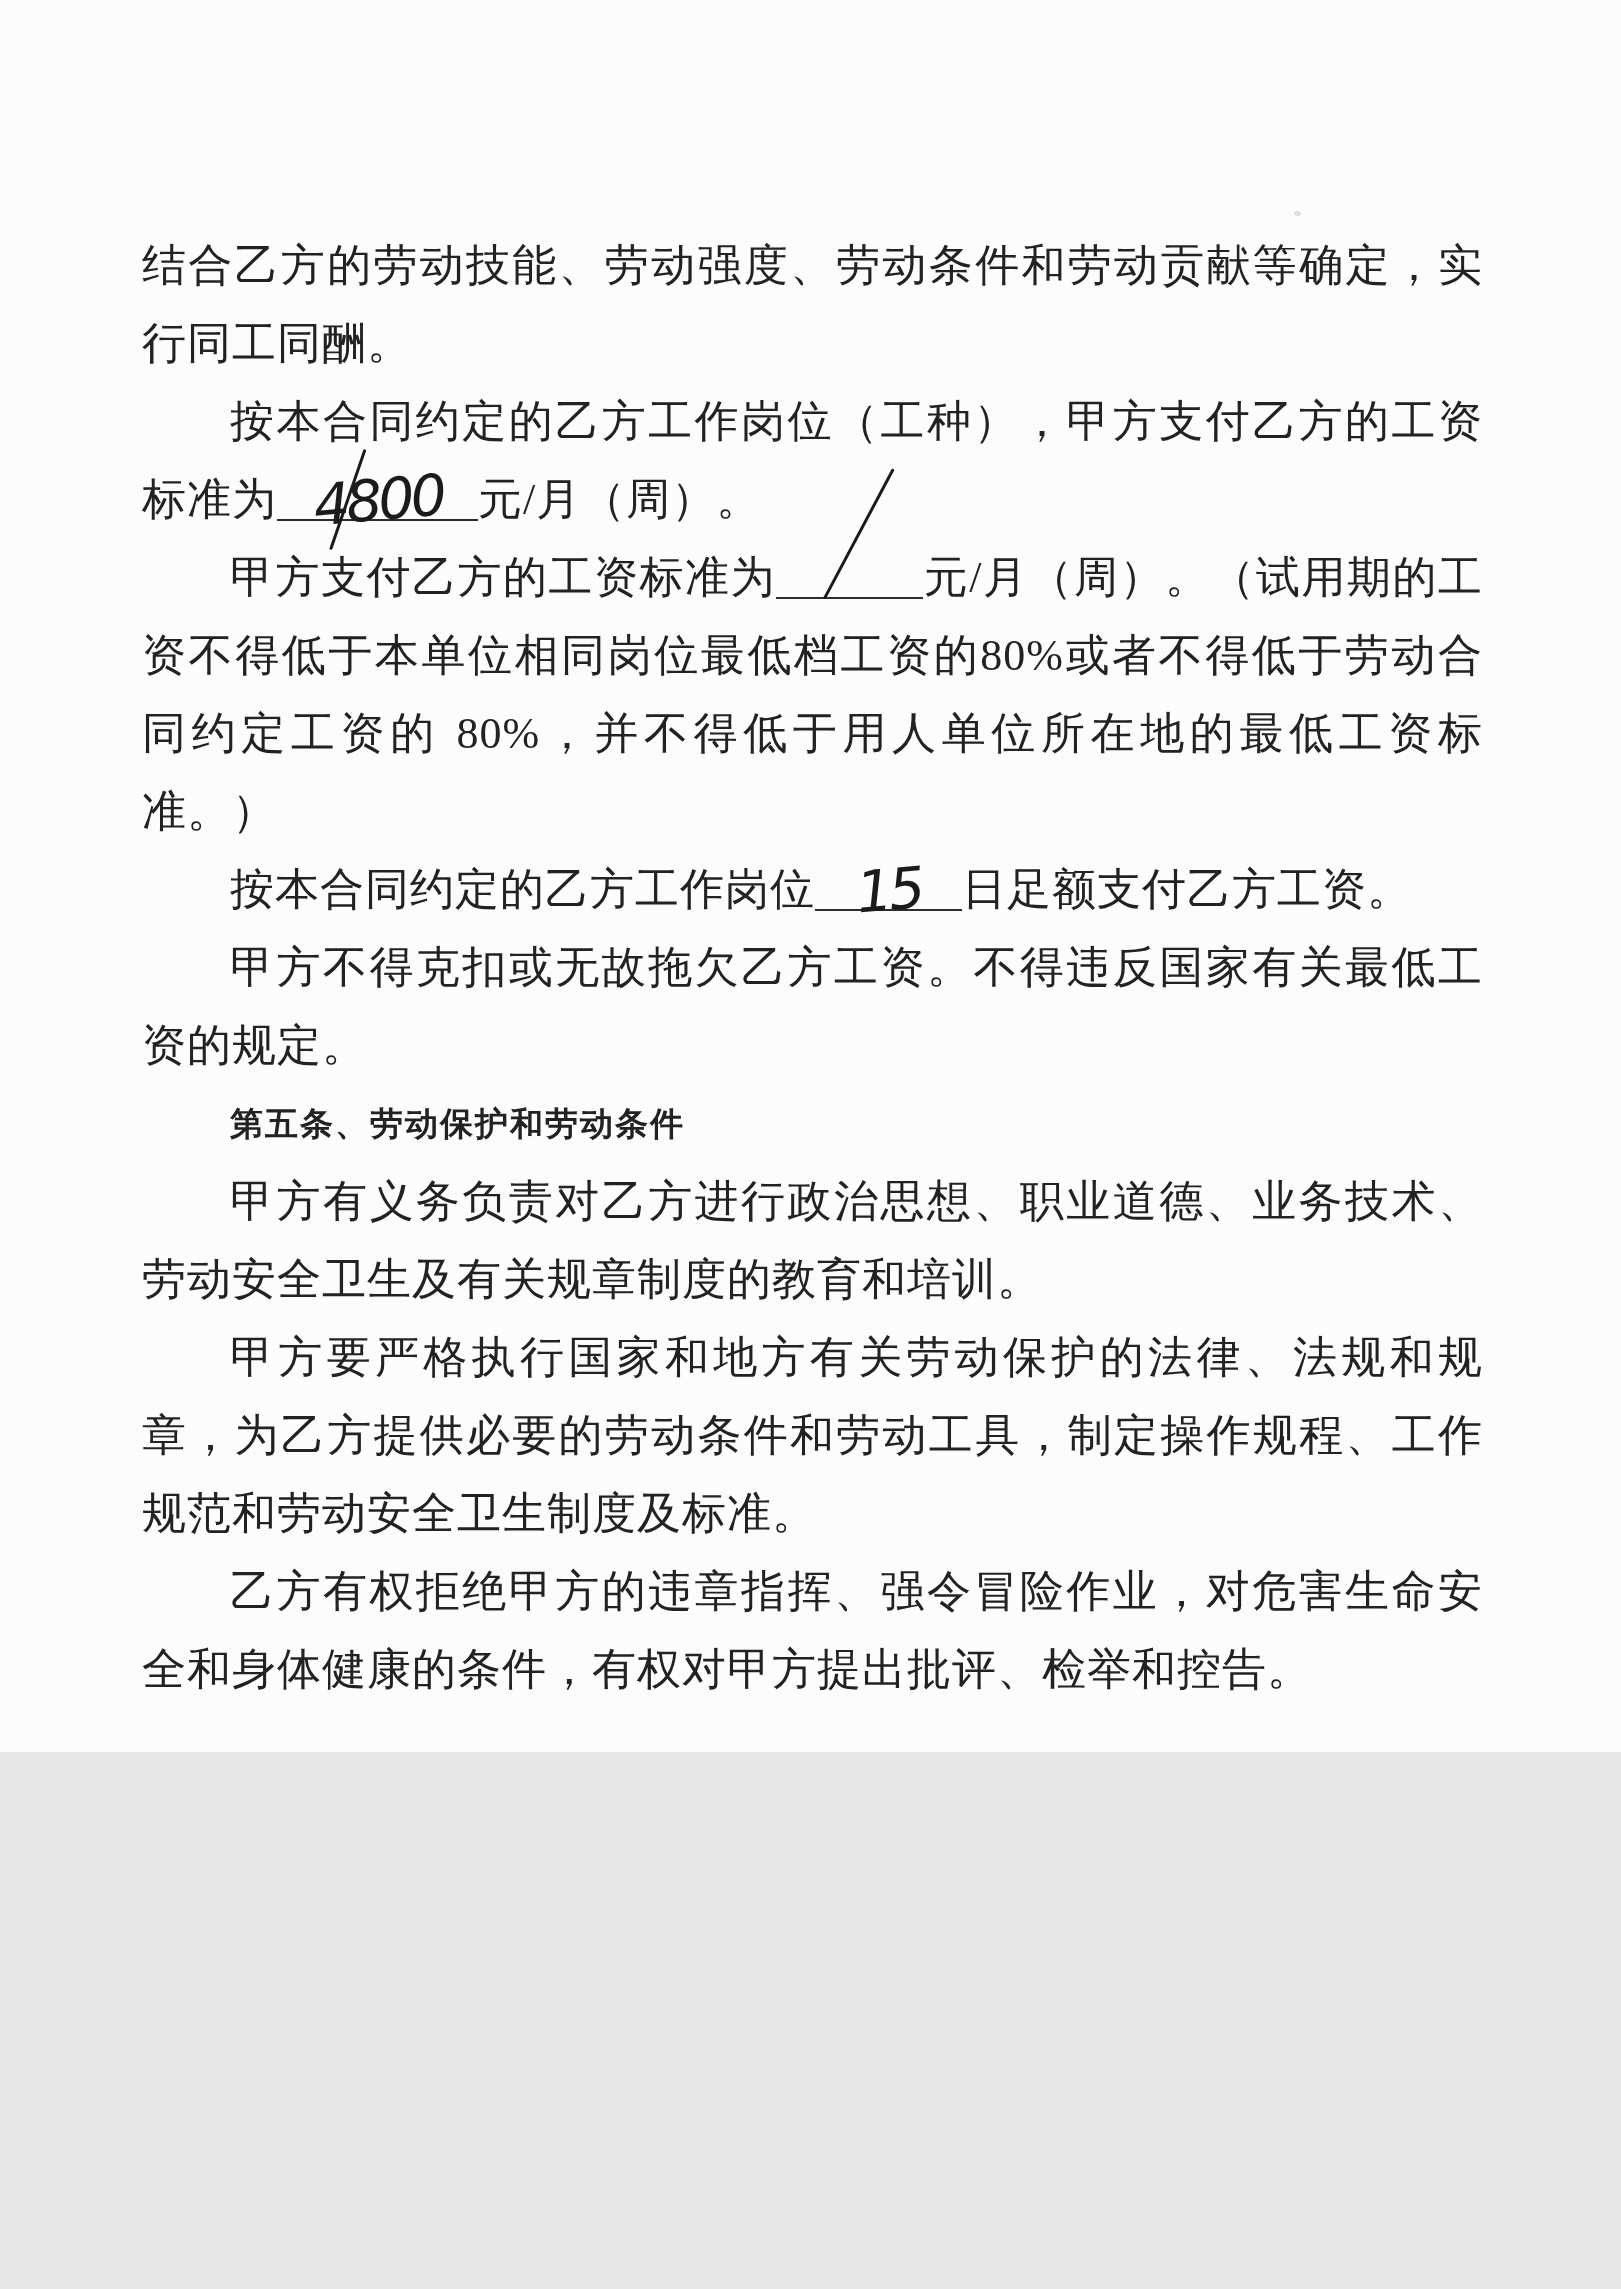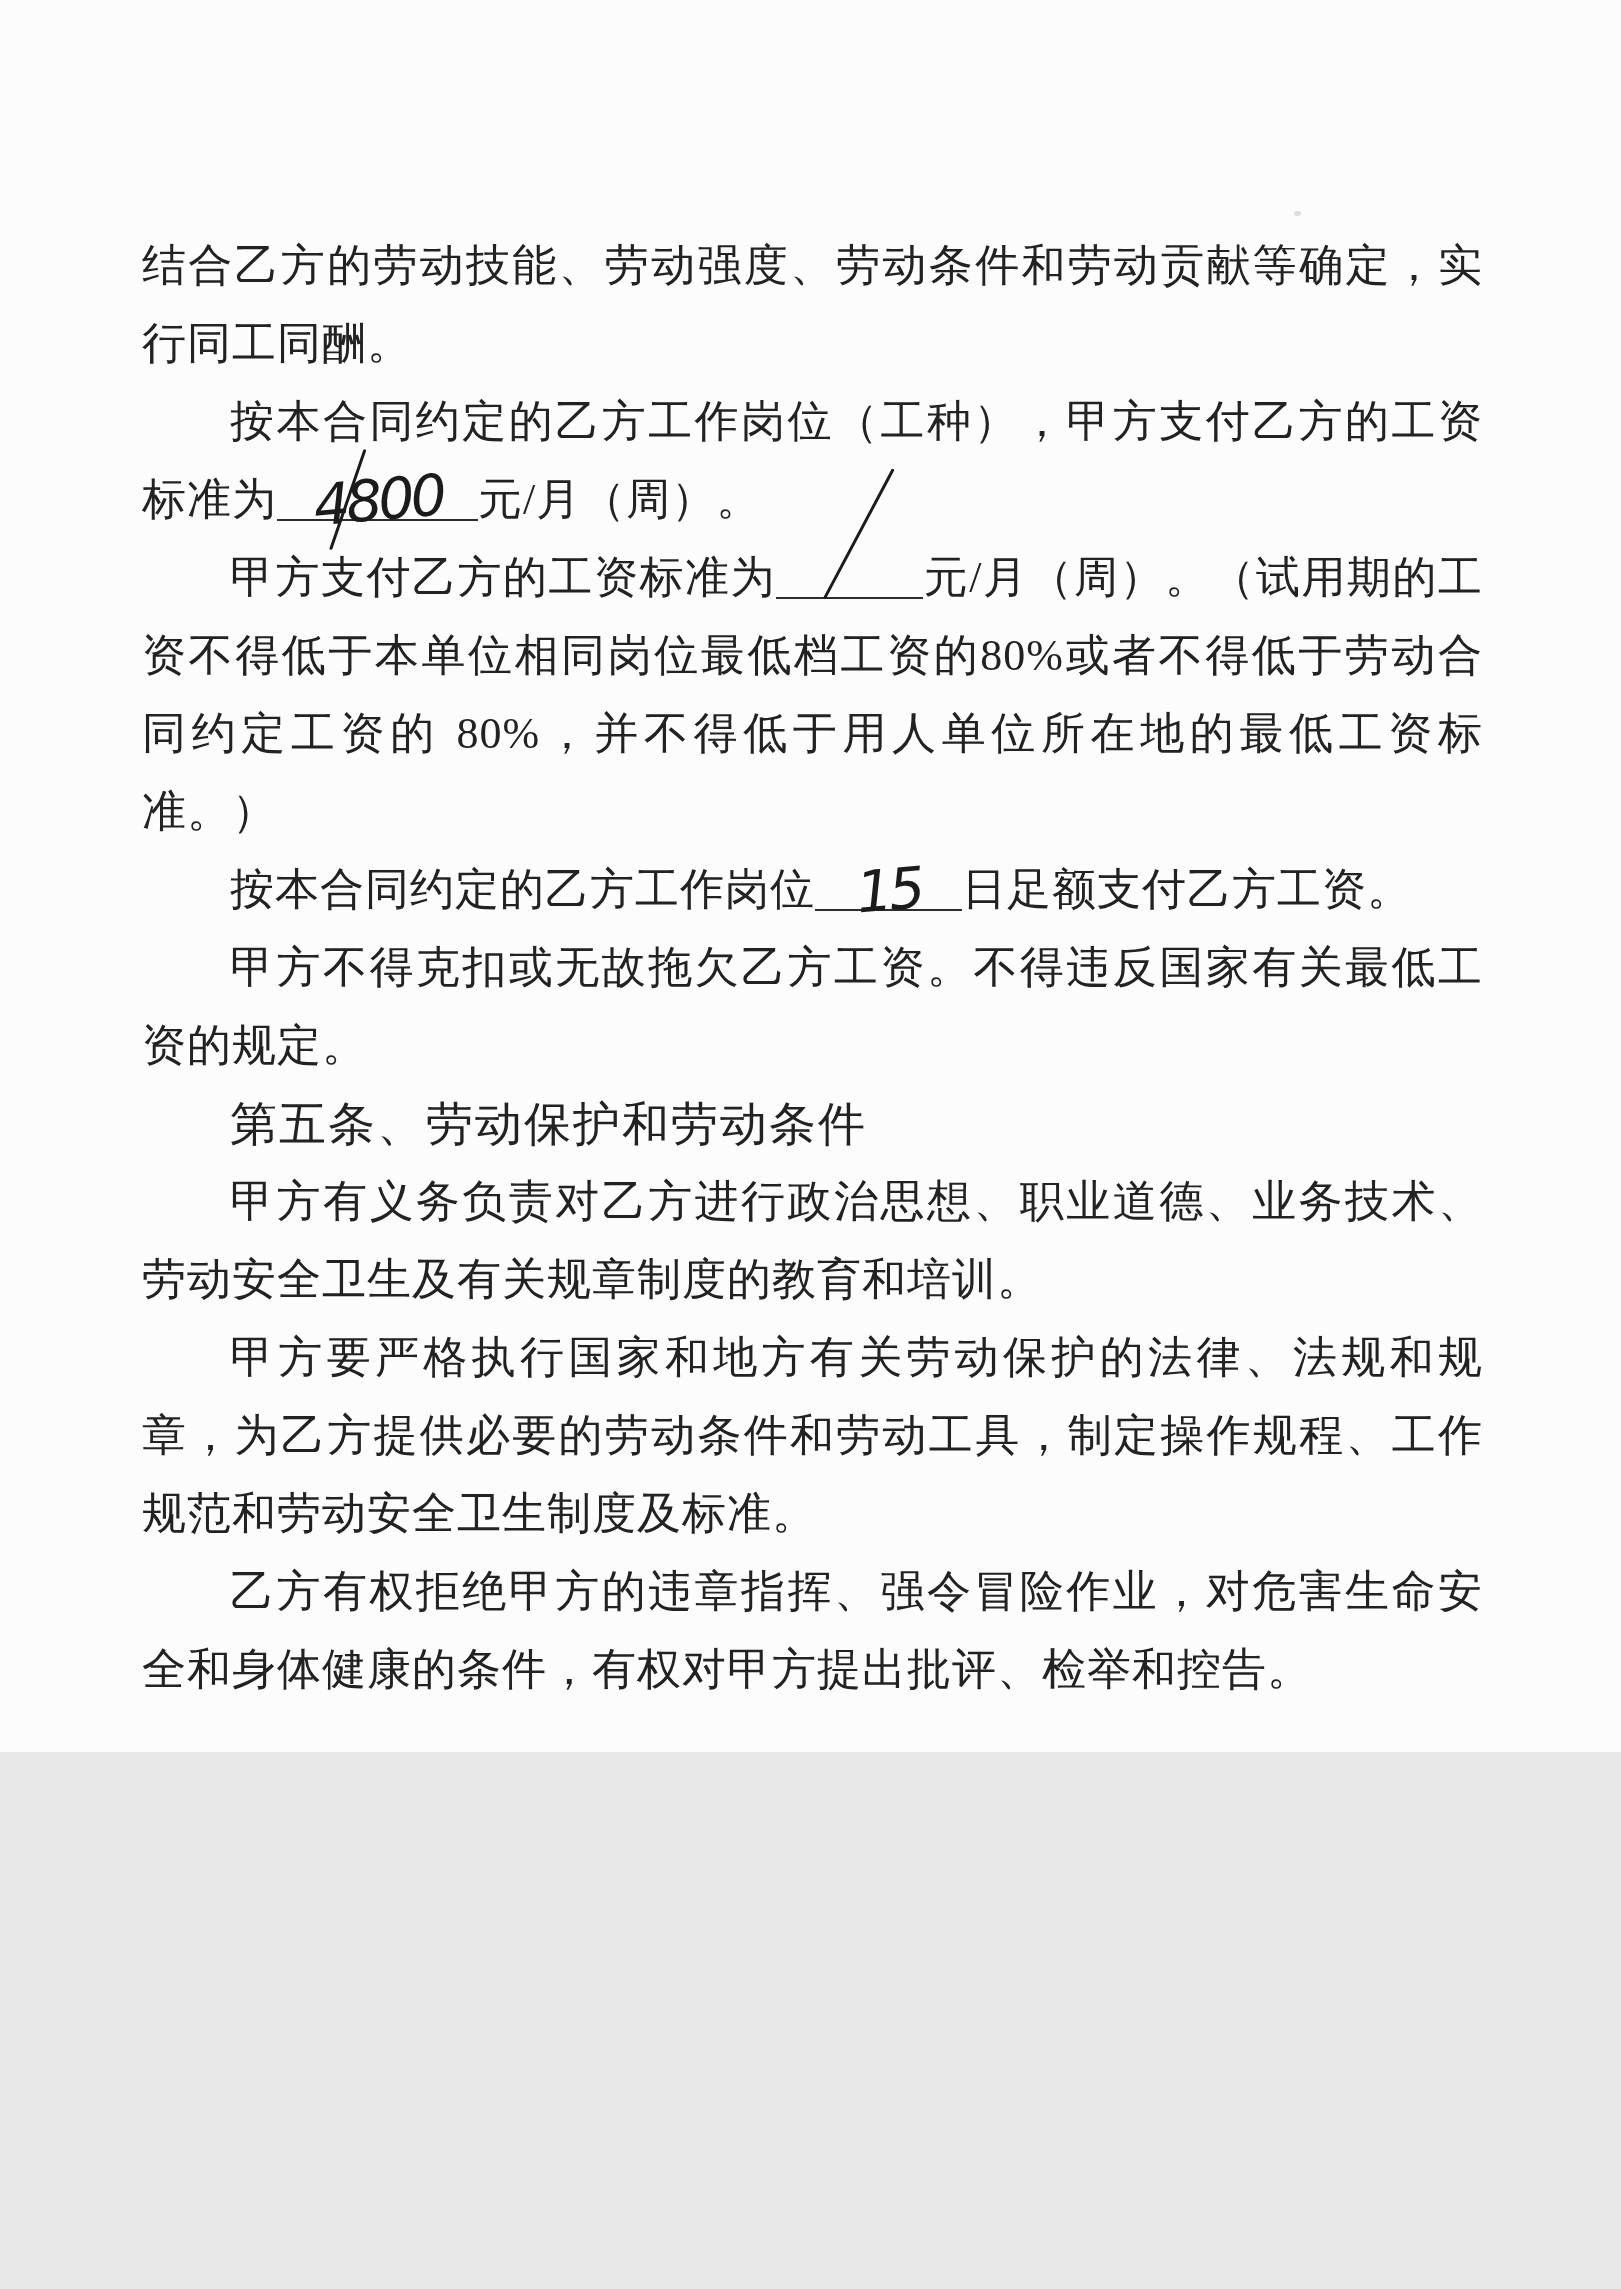--- a/index.html
+++ b/index.html
@@ -31,22 +31,22 @@
     margin: 0;
     text-indent: 88px;
   }
   .para.no-indent {
     text-indent: 0;
   }
   .heading {
     margin: 0;
     text-indent: 88px;
     font-family: "Liberation Sans", "DejaVu Sans", sans-serif;
-    font-weight: 400;
-    font-size: 47px;
+    font-weight: 700;
+    font-size: 33px;
     line-height: 78px;
     letter-spacing: 2px;
   }
   .blank {
     display: inline-block;
     border-bottom: 2.9px solid #2d2d2d;
     text-align: center;
     text-indent: 0;
     line-height: 39px;
     vertical-align: baseline;

